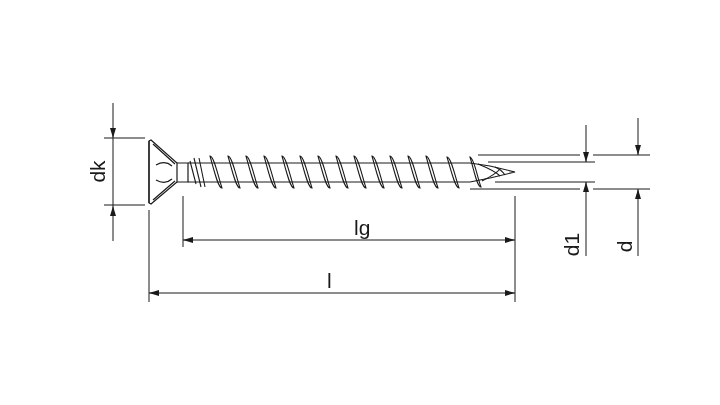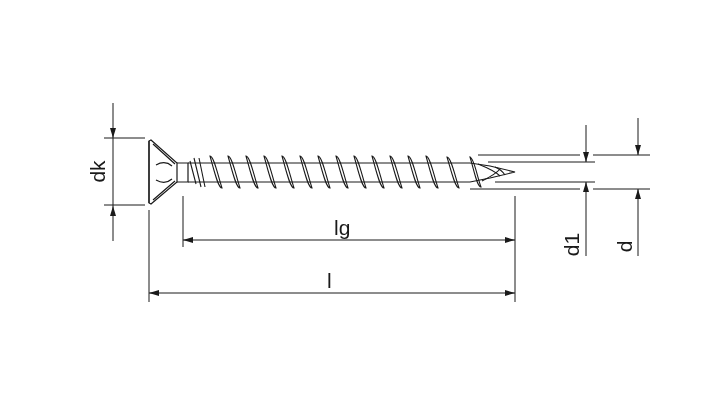--- a/index.html
+++ b/index.html
@@ -94,17 +94,17 @@
 
     <g>
       <line x1="638" y1="118" x2="638" y2="155" marker-end="url(#arr)"></line>
       <line x1="638" y1="226" x2="638" y2="189" marker-end="url(#arr)"></line>
       <line x1="638" y1="226" x2="638" y2="256"></line>
     </g>
   </g>
 </svg>
 
 <div class="lbl rot" style="left:85px; top:161px; width:24px; text-align:center;">dk</div>
-<div class="lbl" style="left:334px; top:217px;">lg</div>
+<div class="lbl" style="left:354px; top:217px;">lg</div>
 <div class="lbl" style="left:327px; top:270px;">l</div>
 <div class="lbl rot" style="left:559px; top:234px; width:24px; text-align:center;">d1</div>
 <div class="lbl rot" style="left:614px; top:236px; width:20px; text-align:center;">d</div>
 </div>
 
 </body></html>

